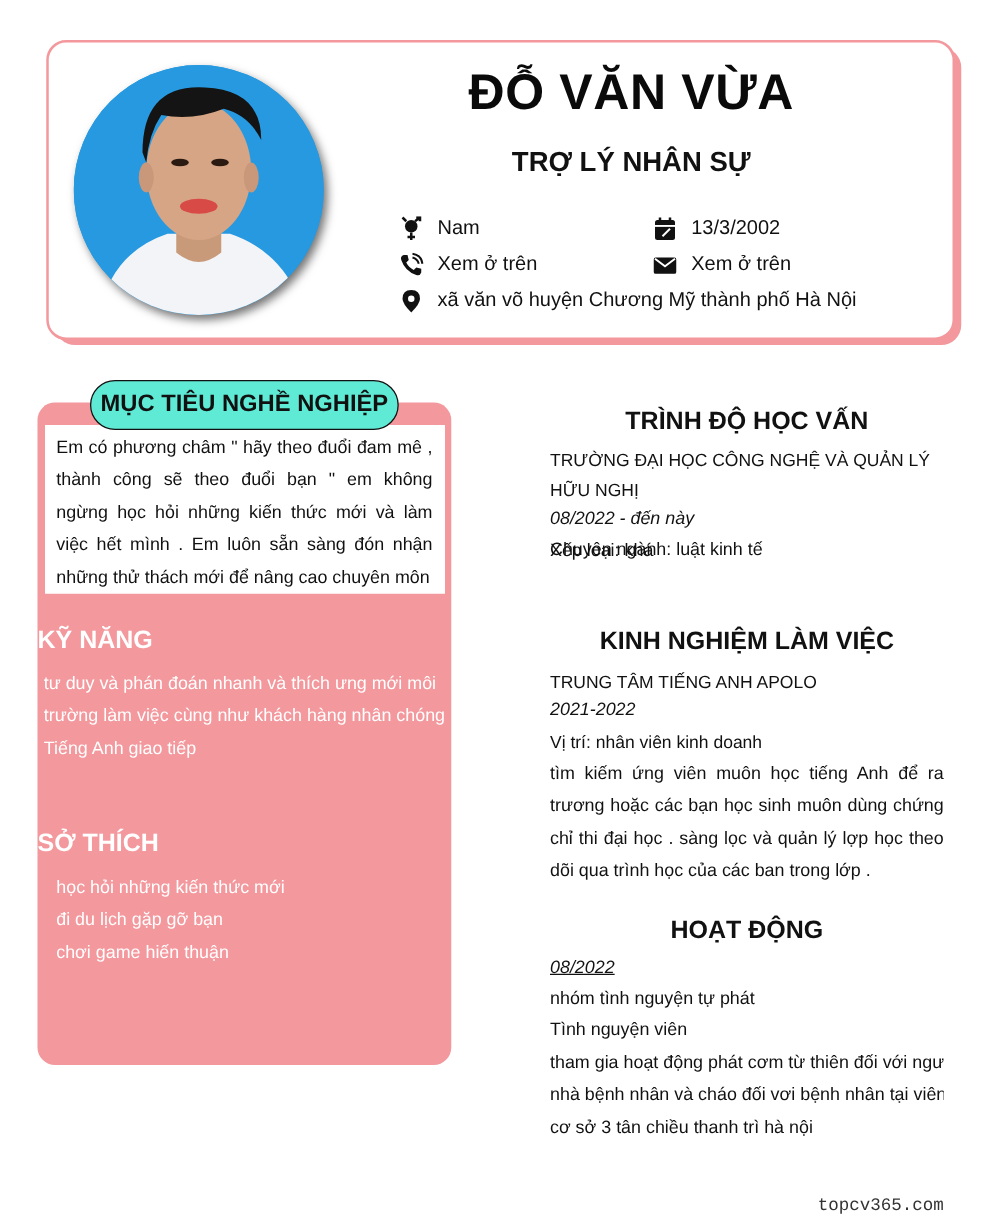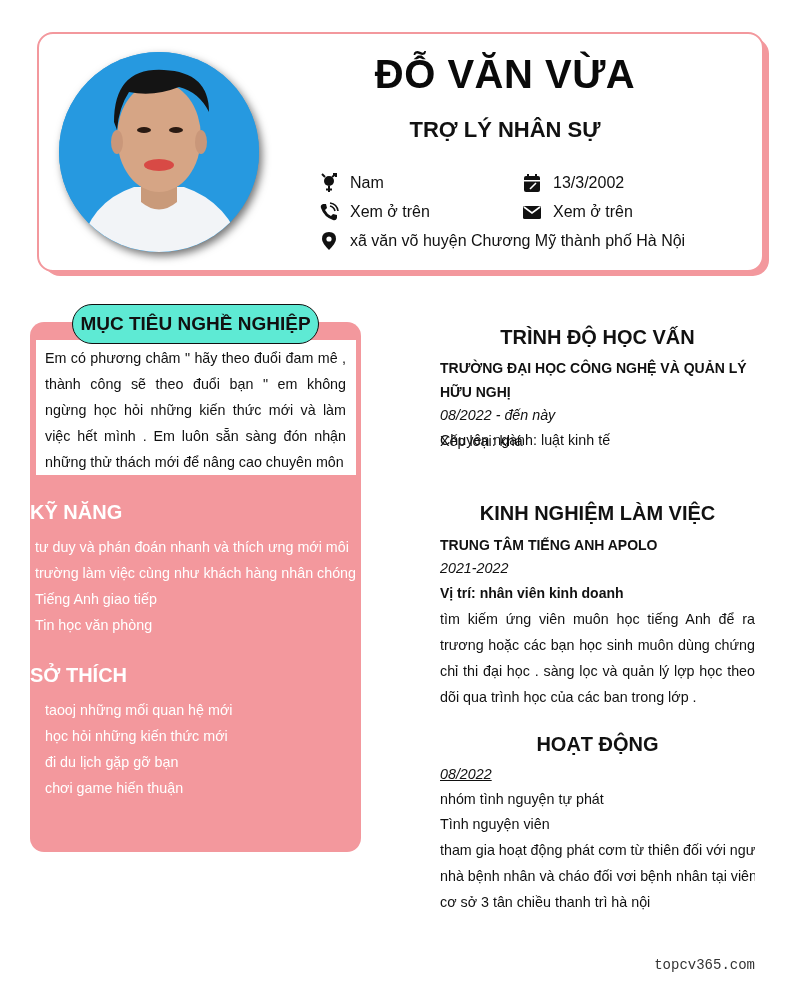--- a/index.html
+++ b/index.html
@@ -61,21 +61,21 @@
     font-size: 20px; font-weight: bold; color: #ffffff;
   }
   .left-list { position: absolute; font-size: 14.3px; line-height: 26px; color: #ffffff; }
 
   
   .r-heading {
     position: absolute; left: 440px; width: 315px; text-align: center;
     font-size: 20px; font-weight: bold; color: #111;
   }
   .r-text { position: absolute; left: 440px; width: 315px; font-size: 14.3px; line-height: 26px; color: #111; }
-  .r-bold { font-weight: bold; }
+  .r-bold { font-weight: normal; }
   .r-italic { font-style: italic; }
   .r-just { text-align: justify; }
 
   .footer {
     position: absolute; right: 45px; top: 957px;
     font-family: "Liberation Mono", "DejaVu Sans Mono", monospace; font-size: 14px; color: #333;
   }
 </style>
 </head>
 <body>
@@ -156,26 +156,24 @@
 <div class="left-panel"></div>
 <div class="objective-box"></div>
 <div class="objective-title">MỤC TIÊU NGHỀ NGHIỆP</div>
 <div class="objective-text">Em có phương châm " hãy theo đuổi đam mê , thành công sẽ theo đuổi bạn " em không ngừng học hỏi những kiến thức mới và làm việc hết mình . Em luôn sẵn sàng đón nhận những thử thách mới để nâng cao chuyên môn</div>
 
 <div class="left-heading" style="top:501px;">KỸ NĂNG</div>
 <div class="left-list" style="left:35px; top:534px;">
   <div>tư duy và phán đoán nhanh và thích ưng mới môi</div>
   <div>trường làm việc cùng như khách hàng nhân chóng</div>
   <div>Tiếng Anh giao tiếp</div>
-  <div>Tin học văn phòng</div>
 </div>
 
 <div class="left-heading" style="top:664px;">SỞ THÍCH</div>
 <div class="left-list" style="left:45px; top:697px;">
-  <div>taooj những mối quan hệ mới</div>
   <div>học hỏi những kiến thức mới</div>
   <div>đi du lịch gặp gỡ bạn</div>
   <div>chơi game hiến thuận</div>
 </div>
 
 <div class="r-heading" style="top:326px;">TRÌNH ĐỘ HỌC VẤN</div>
 <div class="r-text r-bold" style="top:356px; font-size:14px; line-height:24px;">TRƯỜNG ĐẠI HỌC CÔNG NGHỆ VÀ QUẢN LÝ HỮU NGHỊ</div>
 <div class="r-text r-italic" style="top:402px;">08/2022 - đến này</div>
 <div class="r-text" style="top:427px;">Chuyên ngành:  luật kinh tế</div>
 <div class="r-text" style="top:428px;">Xếp loại: khá</div>

